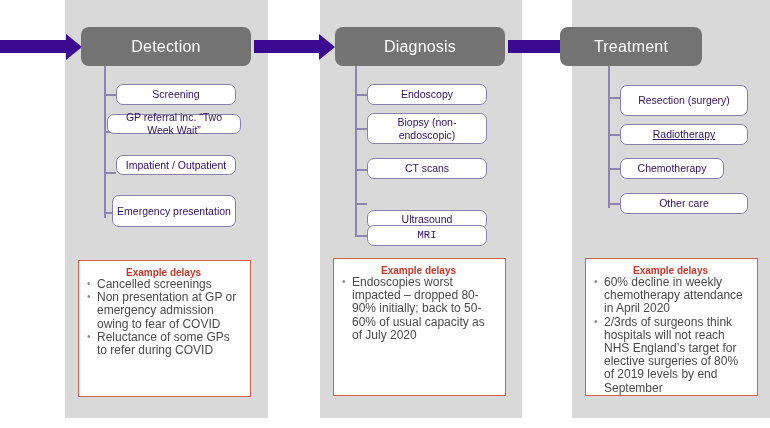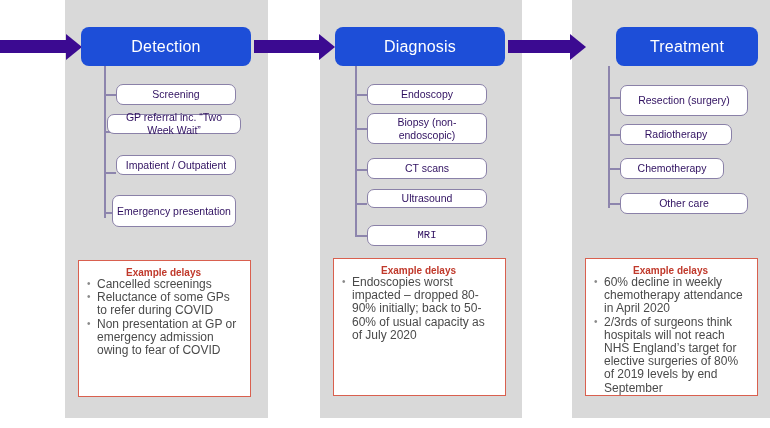--- a/index.html
+++ b/index.html
@@ -17,33 +17,33 @@
     background:#d9d9d9;
     height:418px;
   }
   #panel-detection{left:65px;width:203px;}
   #panel-diagnosis{left:320px;width:202px;}
   #panel-treatment{left:572px;width:198px;}
 
   .stage-header{
     position:absolute;
     height:39px;
-    background:#1d4ed8;
+    background:#737373;
     border-radius:8px;
     color:#ffffff;
     font-size:16px;
     display:flex;
     align-items:center;
     justify-content:center;
     letter-spacing:.2px;
     top:27px;
   }
   #header-detection{left:81px;width:170px;}
   #header-diagnosis{left:335px;width:170px;}
-  #header-treatment{left:616px;width:142px;}
+  #header-treatment{left:560px;width:142px;}
 
   
   .trunk{
     position:absolute;
     width:1.5px;
     background:#8d85ad;
   }
   .stub{
     position:absolute;
     height:1.5px;
@@ -146,57 +146,57 @@
 
 <div class="item-box" style="left:116px;top:84px;width:120px;height:21px;">Screening</div>
 <div class="item-box" style="left:107px;top:114px;width:134px;height:20px;">GP referral inc. “Two Week Wait”</div>
 <div class="item-box" style="left:116px;top:155px;width:120px;height:20px;">Impatient / Outpatient</div>
 <div class="item-box" style="left:112px;top:195px;width:124px;height:32px;">Emergency presentation</div>
 
 <div class="delays-box" style="left:78px;top:260px;width:173px;height:137px;">
   <div class="delays-title">Example delays</div>
   <ul class="delays-list">
     <li>Cancelled screenings</li>
+    <li>Non presentation at GP or emergency admission owing to fear of COVID</li>
     <li>Reluctance of some GPs to refer during COVID</li>
-    <li>Non presentation at GP or emergency admission owing to fear of COVID</li>
   </ul>
 </div>
 
 <div class="stage-header" id="header-diagnosis">Diagnosis</div>
 
 <div class="trunk" style="left:355px;top:66px;height:170px;"></div>
 <div class="stub" style="left:355px;top:94px;width:12px;"></div>
 <div class="stub" style="left:355px;top:128px;width:12px;"></div>
 <div class="stub" style="left:355px;top:169px;width:12px;"></div>
 <div class="stub" style="left:355px;top:203px;width:12px;"></div>
 <div class="stub" style="left:355px;top:235px;width:12px;"></div>
 
 <div class="item-box" style="left:367px;top:84px;width:120px;height:21px;">Endoscopy</div>
 <div class="item-box" style="left:367px;top:113px;width:120px;height:31px;">Biopsy (non-endoscopic)</div>
 <div class="item-box" style="left:367px;top:158px;width:120px;height:21px;">CT scans</div>
-<div class="item-box" style="left:367px;top:189px;width:120px;height:19px;">Ultrasound</div>
+<div class="item-box" style="left:367px;top:210px;width:120px;height:19px;">Ultrasound</div>
 <div class="item-box" style="left:367px;top:225px;width:120px;height:21px;font-family:Liberation Mono, monospace;">MRI</div>
 
 <div class="delays-box" style="left:333px;top:258px;width:173px;height:138px;">
   <div class="delays-title">Example delays</div>
   <ul class="delays-list">
     <li>Endoscopies worst impacted – dropped 80-90% initially; back to 50-60% of usual capacity as of July 2020</li>
   </ul>
 </div>
 
 <div class="stage-header" id="header-treatment">Treatment</div>
 
 <div class="trunk" style="left:608px;top:66px;height:142px;"></div>
 <div class="stub" style="left:608px;top:97px;width:12px;"></div>
 <div class="stub" style="left:608px;top:134px;width:12px;"></div>
 <div class="stub" style="left:608px;top:168px;width:12px;"></div>
 <div class="stub" style="left:608px;top:203px;width:12px;"></div>
 
 <div class="item-box" style="left:620px;top:85px;width:128px;height:31px;">Resection (surgery)</div>
-<div class="item-box" style="left:620px;top:124px;width:112px;height:21px;">Radiotherapy</div>
+<div class="item-box" style="left:620px;top:124px;width:128px;height:21px;text-decoration:underline;">Radiotherapy</div>
 <div class="item-box" style="left:620px;top:158px;width:104px;height:21px;">Chemotherapy</div>
 <div class="item-box" style="left:620px;top:193px;width:128px;height:21px;">Other care</div>
 
 <div class="delays-box" style="left:585px;top:258px;width:173px;height:138px;">
   <div class="delays-title">Example delays</div>
   <ul class="delays-list">
     <li>60% decline in weekly chemotherapy attendance in April 2020</li>
     <li>2/3rds of surgeons think hospitals will not reach NHS England’s target for elective surgeries of 80% of 2019 levels by end September</li>
   </ul>
 </div>

